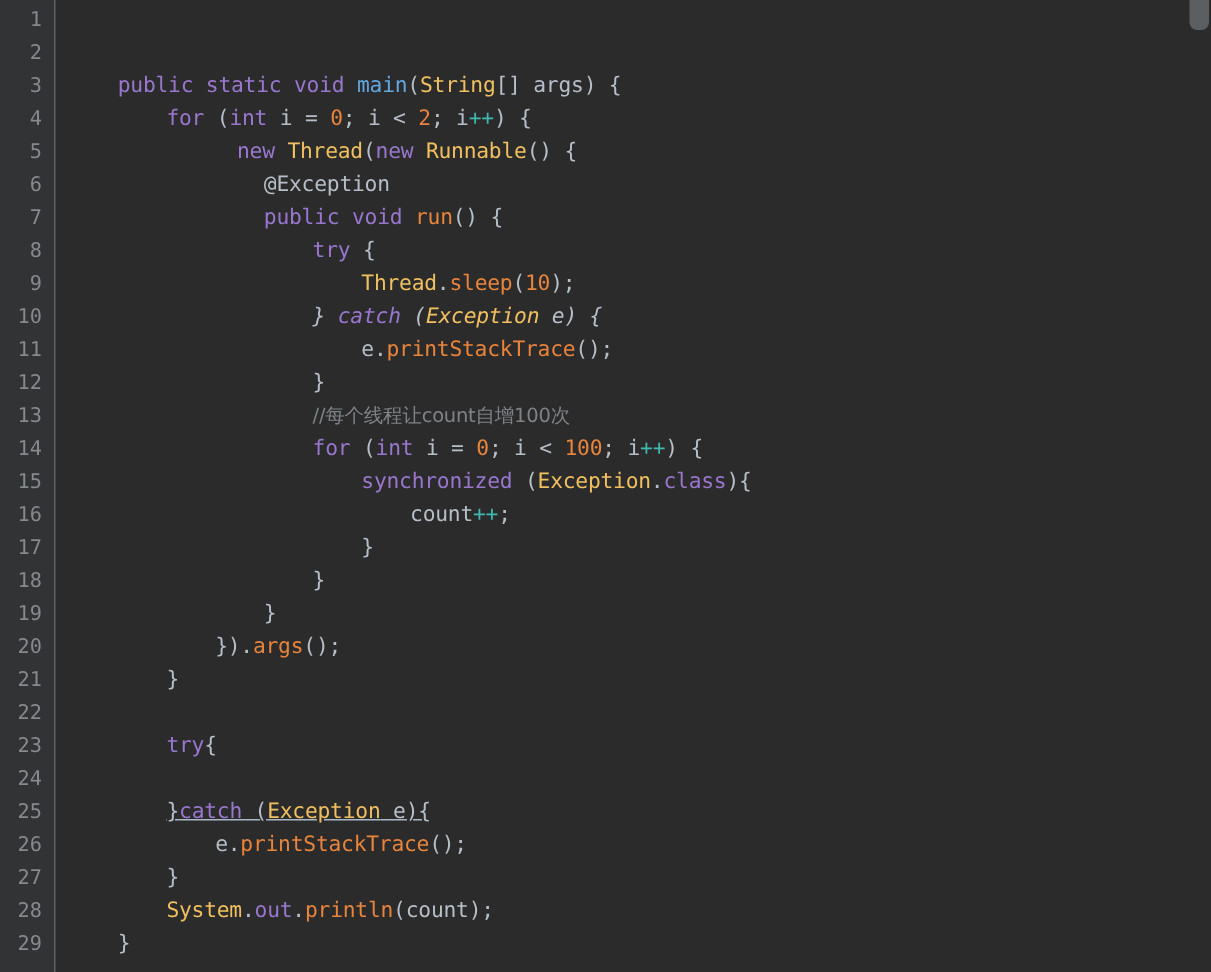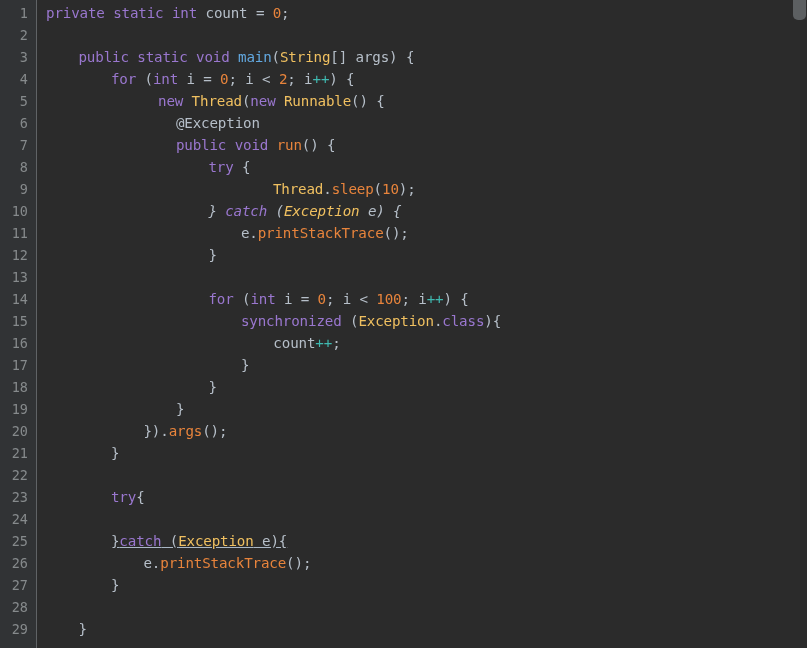--- a/index.html
+++ b/index.html
@@ -138,45 +138,46 @@
       <div class="ln" style="top: 508px;">24</div>
       <div class="ln" style="top: 530px;">25</div>
       <div class="ln" style="top: 552px;">26</div>
       <div class="ln" style="top: 574px;">27</div>
       <div class="ln" style="top: 596px;">28</div>
       <div class="ln" style="top: 618px;">29</div>
     </div>
   <div id="gutter-rule"></div>
 
   <div id="code">
-      <div class="line" style="top: 2px; left: 0px;"><span class="c-purple">private</span><span class="c-white"> </span><span class="c-purple">static</span><span class="c-white"> </span><span class="c-purple">int</span><span class="c-white"> </span><span class="c-white">count</span><span class="c-white"> = </span><span class="c-orange">0</span><span class="c-white">;</span></div>
       <div class="line" style="top: 24px; left: 0px;"></div>
       <div class="line" style="top: 46px; left: 32.48px;"><span class="c-purple">public</span><span class="c-white"> </span><span class="c-purple">static</span><span class="c-white"> </span><span class="c-purple">void</span><span class="c-white"> </span><span class="c-blue">main</span><span class="c-white">(</span><span class="c-gold">String</span><span class="c-white">[] </span><span class="c-white">args</span><span class="c-white">) {</span></div>
       <div class="line" style="top: 68px; left: 64.96px;"><span class="c-purple">for</span><span class="c-white"> (</span><span class="c-purple">int</span><span class="c-white"> i = </span><span class="c-orange">0</span><span class="c-white">; i </span><span class="c-white">&lt;</span><span class="c-white"> </span><span class="c-orange">2</span><span class="c-white">; i</span><span class="c-teal">++</span><span class="c-white">) {</span></div>
       <div class="line" style="top: 90px; left: 112px; text-align: center;"><span class="c-purple">new</span><span class="c-white"> </span><span class="c-gold">Thread</span><span class="c-white">(</span><span class="c-purple">new</span><span class="c-white"> </span><span class="c-gold">Runnable</span><span class="c-white">() {</span></div>
       <div class="line" style="top: 112px; left: 129.92px;"><span class="c-white">@Exception</span></div>
       <div class="line" style="top: 134px; left: 129.92px;"><span class="c-purple">public</span><span class="c-white"> </span><span class="c-purple">void</span><span class="c-white"> </span><span class="c-orange">run</span><span class="c-white">() {</span></div>
       <div class="line" style="top: 156px; left: 162.4px;"><span class="c-purple">try</span><span class="c-white"> {</span></div>
-      <div class="line" style="top: 178px; left: 194.88px; margin-left: 32px;"><span class="c-gold">Thread</span><span class="c-white">.</span><span class="c-orange">sleep</span><span class="c-white">(</span><span class="c-orange">10</span><span class="c-white">);</span></div>
+      <div class="line" style="top: 178px; left: 194.88px;"><span class="c-gold">Thread</span><span class="c-white">.</span><span class="c-orange">sleep</span><span class="c-white">(</span><span class="c-orange">10</span><span class="c-white">);</span></div>
       <div class="line" style="top: 200px; left: 162.4px; font-style: italic;"><span class="c-white">} </span><span class="c-purple">catch</span><span class="c-white"> (</span><span class="c-gold">Exception</span><span class="c-white"> e) {</span></div>
       <div class="line" style="top: 222px; left: 194.88px;"><span class="c-white">e.</span><span class="c-orange">printStackTrace</span><span class="c-white">();</span></div>
       <div class="line" style="top: 244px; left: 162.4px;"><span class="c-white">}</span></div>
+      <div class="line" style="top: 266px; left: 162.4px;"><span class="c-gray cjk">//每个线程让count自增100次</span></div>
       <div class="line" style="top: 288px; left: 162.4px;"><span class="c-purple">for</span><span class="c-white"> (</span><span class="c-purple">int</span><span class="c-white"> i = </span><span class="c-orange">0</span><span class="c-white">; i </span><span class="c-white">&lt;</span><span class="c-white"> </span><span class="c-orange">100</span><span class="c-white">; i</span><span class="c-teal">++</span><span class="c-white">) {</span></div>
       <div class="line" style="top: 310px; left: 194.88px;"><span class="c-purple">synchronized</span><span class="c-white"> (</span><span class="c-gold">Exception</span><span class="c-white">.</span><span class="c-purple">class</span><span class="c-white">){</span></div>
       <div class="line" style="top: 332px; left: 227.36px;"><span class="c-white">count</span><span class="c-teal">++</span><span class="c-white">;</span></div>
       <div class="line" style="top: 354px; left: 194.88px;"><span class="c-white">}</span></div>
       <div class="line" style="top: 376px; left: 162.4px;"><span class="c-white">}</span></div>
       <div class="line" style="top: 398px; left: 129.92px;"><span class="c-white">}</span></div>
       <div class="line" style="top: 420px; left: 97.44px;"><span class="c-white">}).</span><span class="c-orange">args</span><span class="c-white">();</span></div>
       <div class="line" style="top: 442px; left: 64.96px;"><span class="c-white">}</span></div>
       <div class="line" style="top: 464px; left: 0px;"></div>
       <div class="line" style="top: 486px; left: 64.96px;"><span class="c-purple">try</span><span class="c-white">{</span></div>
       <div class="line" style="top: 530px; left: 64.96px; text-decoration: underline;"><span class="c-white">}</span><span class="c-purple">catch</span><span class="c-white"> (</span><span class="c-gold">Exception</span><span class="c-white"> e){</span></div>
       <div class="line" style="top: 552px; left: 97.44px;"><span class="c-white">e.</span><span class="c-orange">printStackTrace</span><span class="c-white">();</span></div>
       <div class="line" style="top: 574px; left: 64.96px;"><span class="c-white">}</span></div>
+      <div class="line" style="top: 596px; left: 64.96px;"><span class="c-gold">System</span><span class="c-white">.</span><span class="c-purple">out</span><span class="c-white">.</span><span class="c-orange">println</span><span class="c-white">(</span><span class="c-white">count</span><span class="c-white">);</span></div>
       <div class="line" style="top: 618px; left: 32.48px;"><span class="c-white">}</span></div>
     </div>
 
   <div id="scrollbar-track">
     <div id="scrollbar-thumb" style="top: 0px; height: 20px; background: rgb(92, 95, 97);"></div>
   </div>
 
 
 </div>
 

